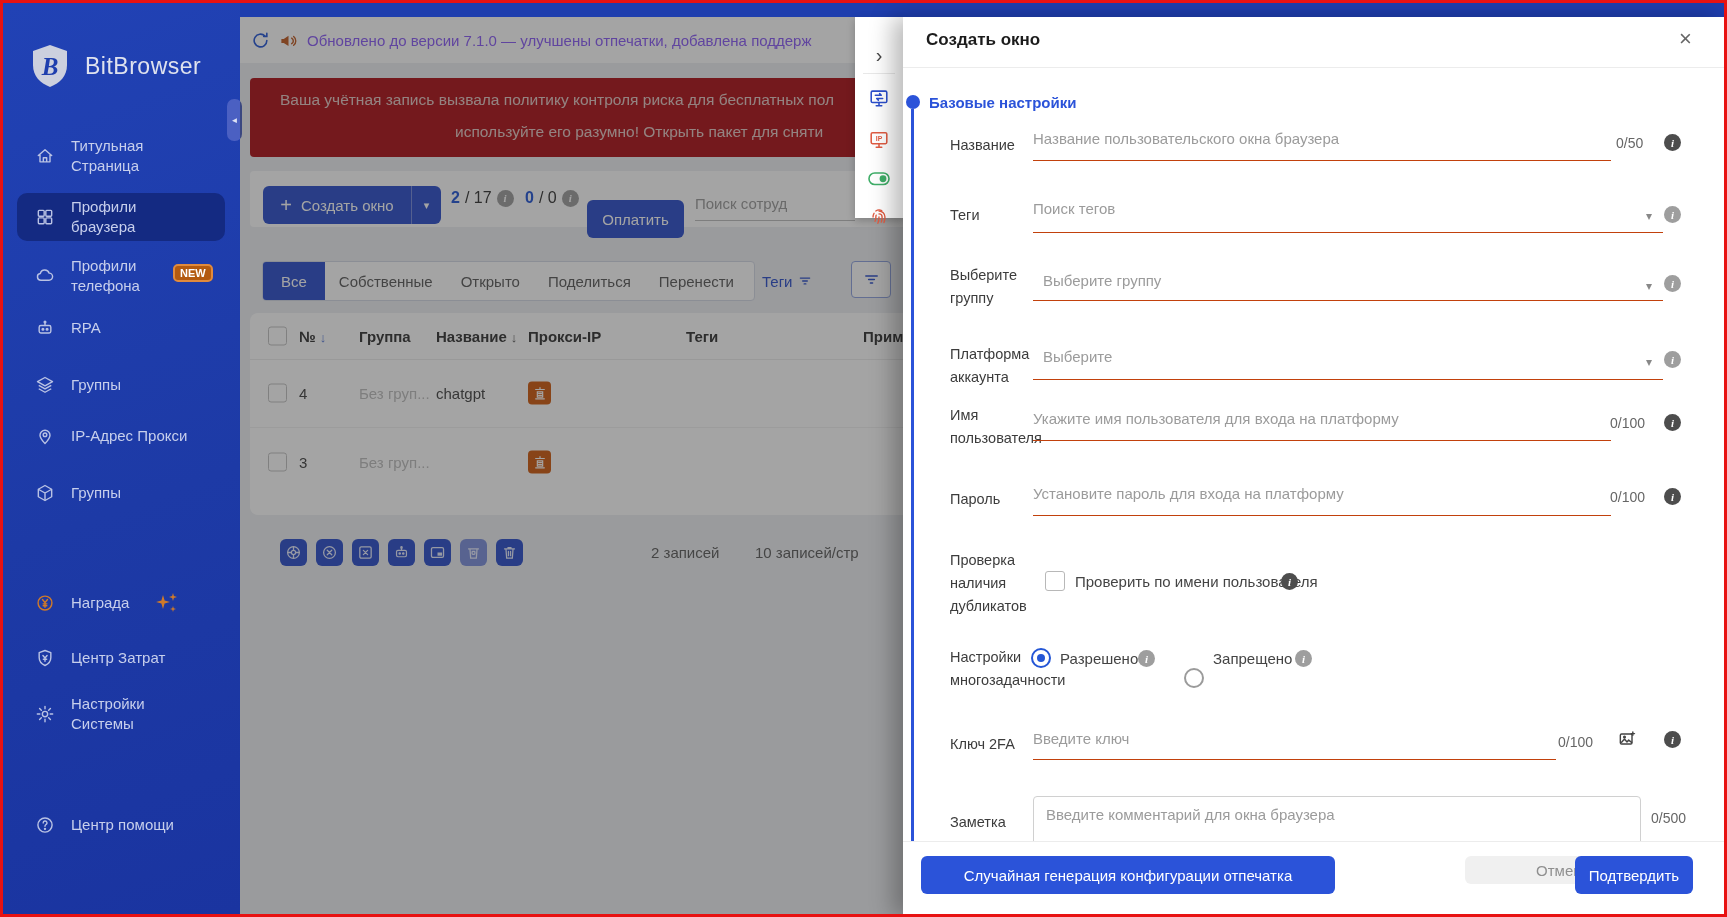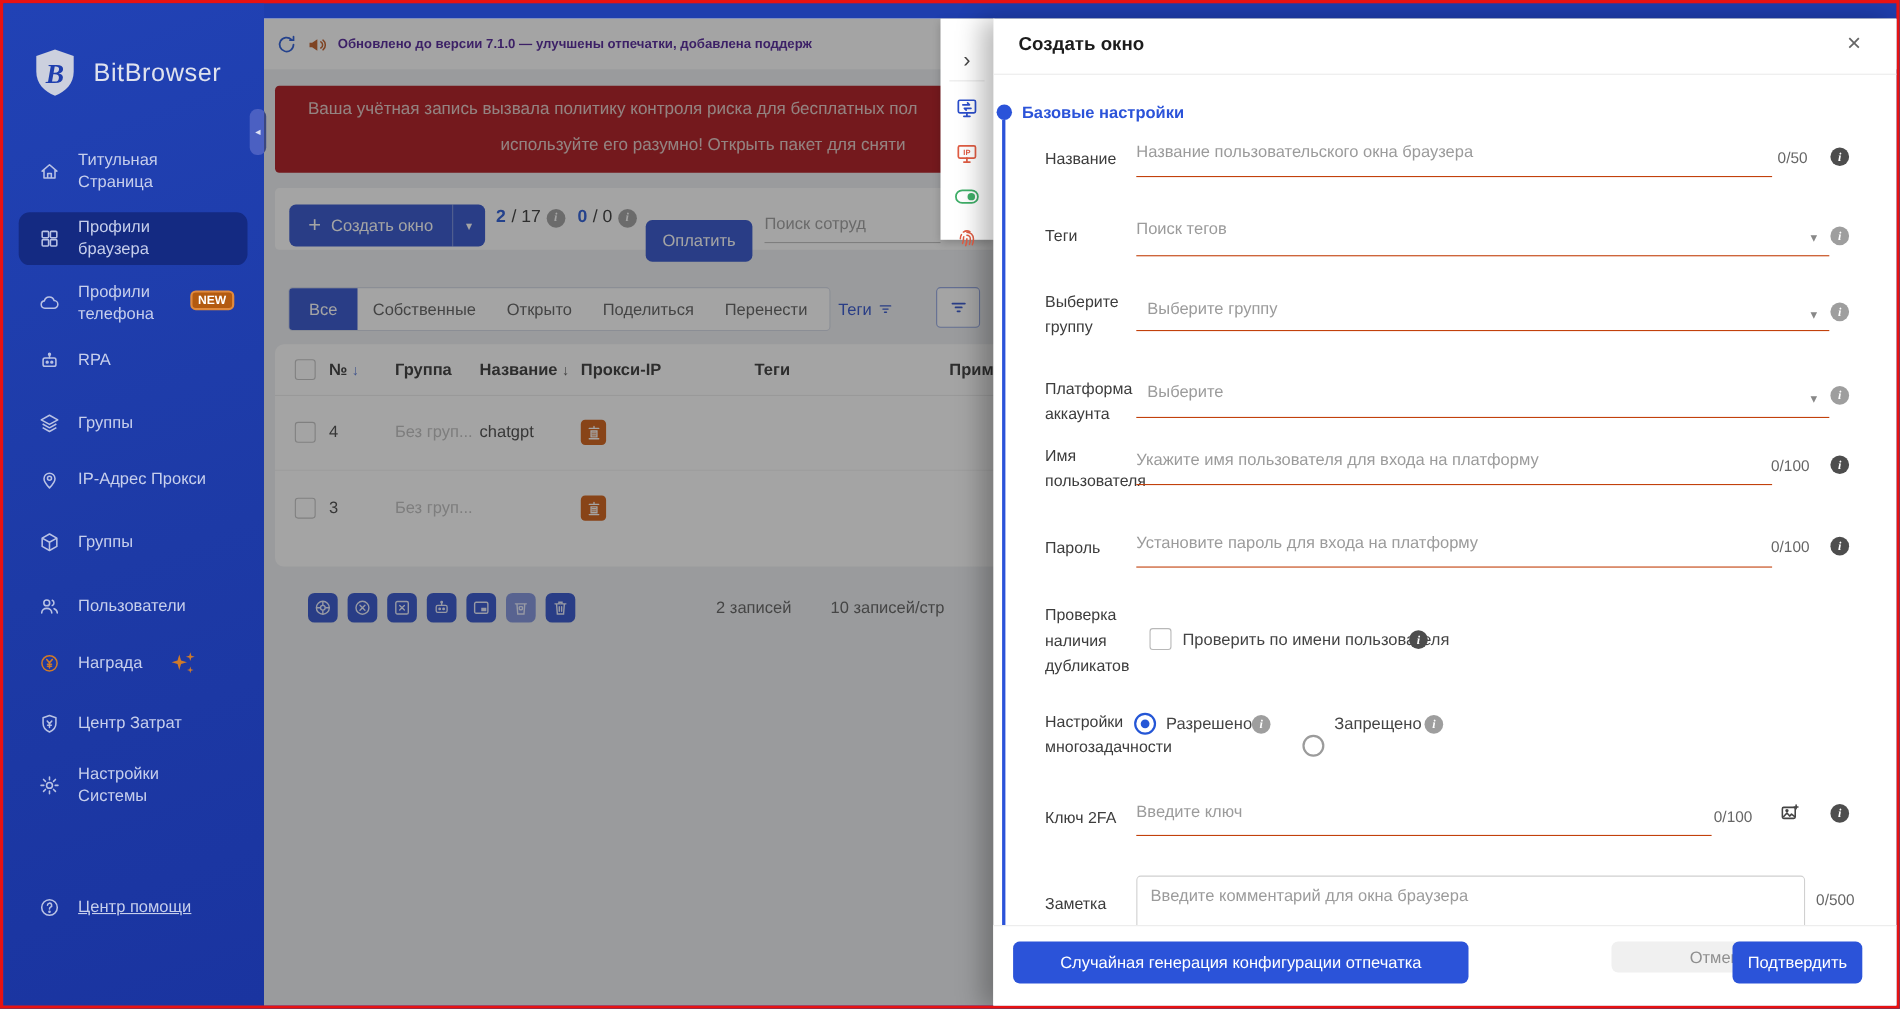--- a/index.html
+++ b/index.html
@@ -18,21 +18,21 @@
   .nav-label{line-height:20px;}
   .wrap2 .nav-label{width:90px;}
   .one .nav-label{white-space:nowrap;}
   .new-badge{left:170px;background:#b35a10;border:2px solid #e18a3c;border-radius:5px;color:#fff;font-size:11px;font-weight:bold;padding:1px 5px;}
   #collapse-tab{left:224px;top:96px;width:15px;height:42px;background:#4b60c2;border-radius:7px;color:#dfe3f5;font-size:8px;display:flex;align-items:center;justify-content:center;z-index:3;}
   
   #main{left:237px;top:14px;right:0;bottom:0;background:#eef0f3;z-index:1;}
   #dim{left:237px;top:14px;right:0;bottom:0;background:rgba(38,38,38,.42);z-index:4;}
   #notifbar{left:237px;top:14px;width:1487px;height:46px;background:#fff;z-index:1;}
   .notif-inner{left:11px;top:0;height:46px;display:flex;align-items:center;gap:9px;}
-  .notif-text{color:#4c1d95;font-size:12px;white-space:nowrap;overflow:hidden;width:545px;font-weight:bold;}
+  .notif-text{color:#8b5cf6;font-size:15px;white-space:nowrap;overflow:hidden;width:545px;}
   #banner{left:247px;top:75px;width:1250px;height:79px;background:#ac1118;border-radius:4px;color:#e3c7c3;font-size:15.5px;z-index:1;}
   .banner-l1{left:30px;top:13px;white-space:nowrap;}
   .banner-l2{left:205px;top:45px;white-space:nowrap;}
   #toolbar-card{left:247px;top:168px;width:1250px;height:56px;background:#fff;border-radius:4px;z-index:1;}
   .btn-blue{background:#2b4ecb;color:#fff;border-radius:6px;display:flex;align-items:center;justify-content:center;font-size:15px;}
   #split-btn{left:13px;top:15px;width:178px;height:38px;padding:0;}
   .split-main{flex:1;display:flex;align-items:center;justify-content:center;gap:9px;height:100%;}
   .split-caret{width:29px;height:100%;display:flex;align-items:center;justify-content:center;border-left:1px solid rgba(255,255,255,.35);font-size:11px;}
   .plus-glyph{font-size:20px;font-weight:400;line-height:1;}
   .counter{display:flex;align-items:center;gap:5px;font-size:16px;color:#333;}
@@ -304,28 +304,20 @@
         </svg>
       <span class="nav-label">IP-Адрес Прокси</span>
     </div>
     <div class="nav-item one abs" style="top:473px;height:34px;">
       <svg class="nav-icon" viewBox="0 0 24 24" stroke="currentColor" stroke-width="1.7" fill="none" stroke-linejoin="round">
           <path d="m12 3 8 4.5v9L12 21l-8-4.5v-9z"></path>
           <path d="M4 7.5 12 12l8-4.5M12 12v9"></path>
         </svg>
       <span class="nav-label">Группы</span>
     </div>
-    <div class="nav-item one abs" style="top:531px;height:34px;">
-      <svg class="nav-icon" viewBox="0 0 24 24" stroke="currentColor" stroke-width="1.7" fill="none" stroke-linecap="round">
-          <circle cx="9" cy="8.5" r="3.2"></circle>
-          <path d="M3.5 19.5c0-3 2.5-5 5.5-5s5.5 2 5.5 5"></path>
-          <path d="M15 5.6a3.2 3.2 0 0 1 0 5.8M17 14.8c2 .8 3.5 2.5 3.5 4.7"></path>
-        </svg>
-      <span class="nav-label">Пользователи</span>
-    </div>
     <div class="nav-item one abs" style="top:583px;height:34px;">
       <svg class="nav-icon" style="color:#cf7a2a;" viewBox="0 0 24 24" stroke="currentColor" stroke-width="1.7" fill="none" stroke-linecap="round">
           <circle cx="12" cy="12" r="8.3"></circle>
           <path d="m9 7.8 3 3.7 3-3.7M12 11.5V17M9.8 13h4.4M9.8 15.2h4.4"></path>
         </svg>
       <span class="nav-label">Награда</span>
     </div>
     <svg class="abs" style="left:148px;top:586px;color:#cf7a2a;" width="30" height="30" viewBox="0 0 30 30" fill="currentColor">
       <path d="M12 6l1.6 5.4L19 13l-5.4 1.6L12 20l-1.6-5.4L5 13l5.4-1.6z"></path>
       <path d="M22 4l.9 3.1L26 8l-3.1.9L22 12l-.9-3.1L18 8l3.1-.9z"></path>
@@ -338,21 +330,21 @@
         </svg>
       <span class="nav-label">Центр Затрат</span>
     </div>
     <div class="nav-item wrap2 abs" style="top:688px;height:46px;">
       <svg class="nav-icon" viewBox="0 0 24 24" stroke="currentColor" stroke-width="1.7" fill="none" stroke-linecap="round">
           <circle cx="12" cy="12" r="3.2"></circle>
           <path d="M12 2.8v3M12 18.2v3M2.8 12h3M18.2 12h3M5.5 5.5l2.1 2.1M16.4 16.4l2.1 2.1M18.5 5.5l-2.1 2.1M7.6 16.4l-2.1 2.1"></path>
         </svg>
       <span class="nav-label">Настройки Системы</span>
     </div>
-    <div class="nav-item one abs" style="top:805px;height:34px;text-decoration:underline;">
+    <div class="nav-item one abs" style="top:805px;height:34px;">
       <svg class="nav-icon" viewBox="0 0 24 24" stroke="currentColor" stroke-width="1.7" fill="none" stroke-linecap="round">
           <circle cx="12" cy="12" r="8.5"></circle>
           <path d="M9.8 9.5a2.3 2.3 0 1 1 3.3 2.1c-.8.4-1.1.9-1.1 1.9"></path>
           <circle cx="12" cy="16.6" r=".6" fill="currentColor"></circle>
         </svg>
       <span class="nav-label">Центр помощи</span>
     </div>
   </div>
   <div id="collapse-tab" class="abs">
       <span>◄</span>

